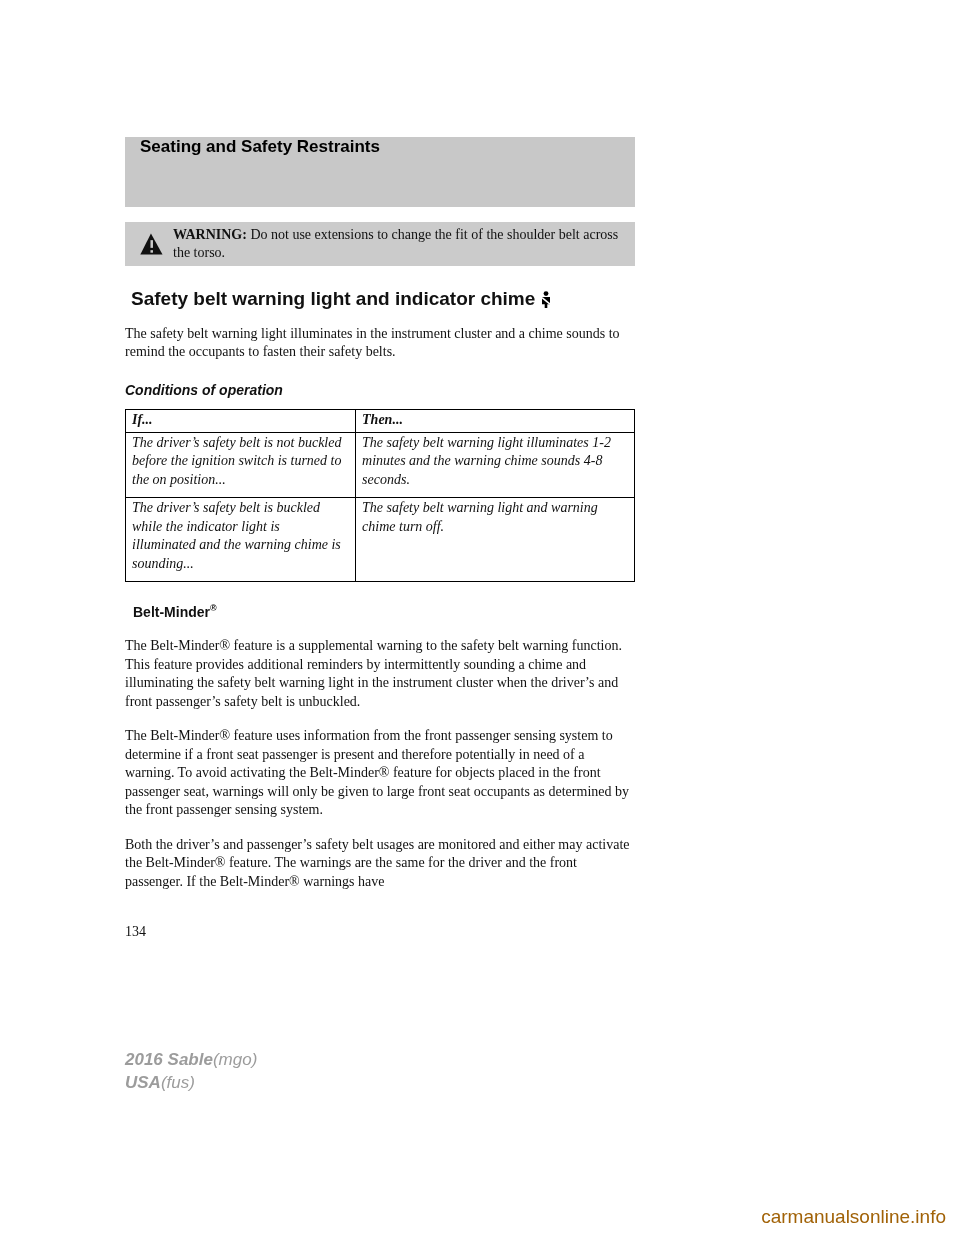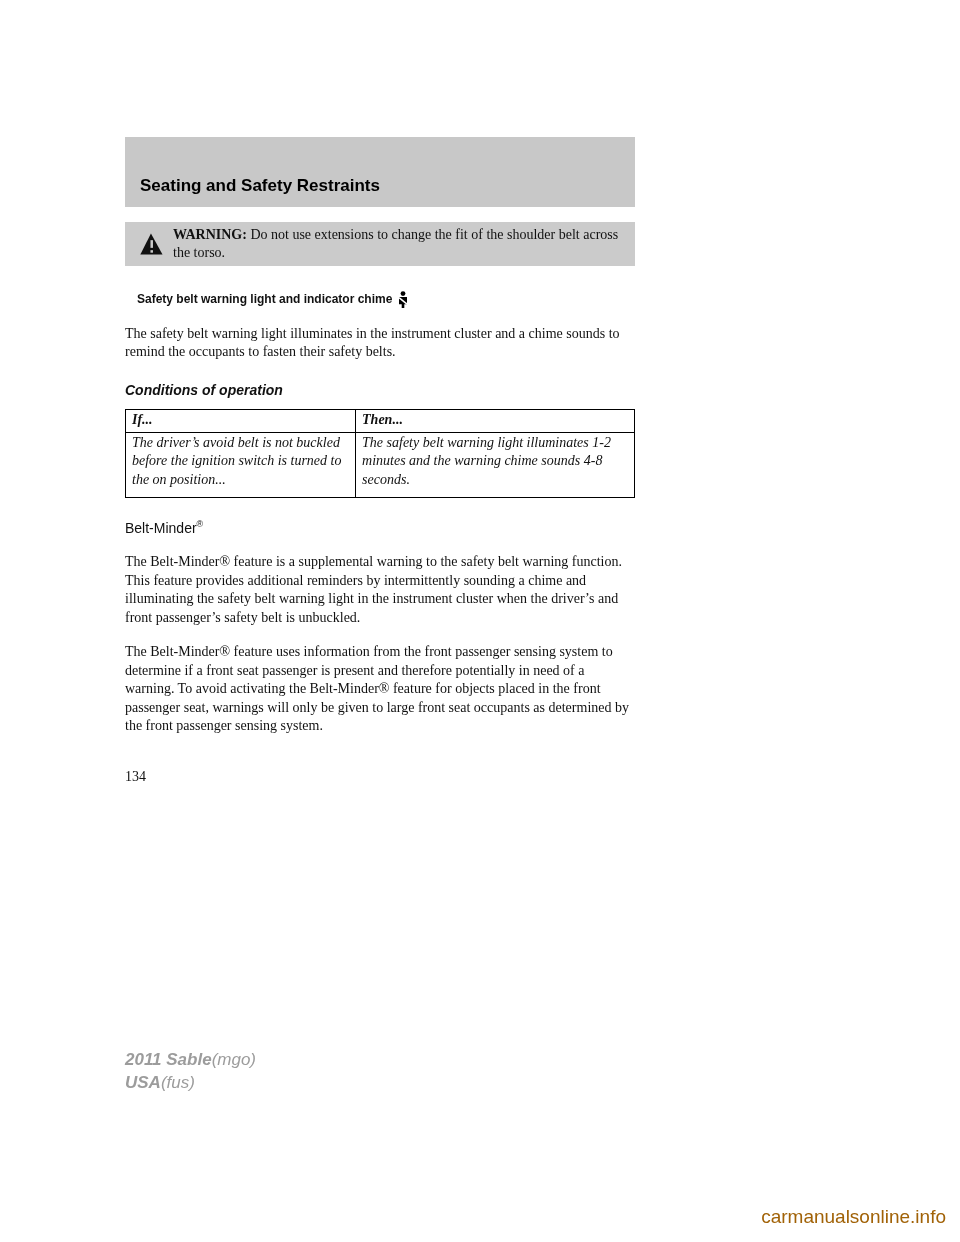--- a/index.html
+++ b/index.html
@@ -10,21 +10,21 @@
     font-family: "Liberation Serif", serif;
     color: #111;
   }
   .page { position: relative; width: 960px; height: 1242px; background: #fff; overflow: hidden; }
 
   
   .header-bar {
     position: absolute; left: 125px; top: 137px;
     width: 510px; height: 70px;
     background: #c8c8c8;
-    display: flex; align-items: flex-end;
+    display: flex; align-items: flex-start;
   }
   .header-title {
     font-family: "Liberation Sans", sans-serif;
     font-weight: bold; font-size: 17px;
     padding: 0 0 11px 15px; color: #000;
   }
 
   
   .warning-box {
     position: absolute; left: 125px; top: 222px;
@@ -39,33 +39,33 @@
 
   
   .content {
     position: absolute; left: 125px; top: 290px;
     width: 510px;
     font-size: 14px; line-height: 18.5px;
   }
   .content p { margin: 16px 0 12px 0; }
   .sec-heading {
     font-family: "Liberation Sans", sans-serif;
-    font-weight: bold; font-size: 12px;
-    margin: 0 0 11px 12px;
+    font-weight: bold; font-size: 19px;
+    margin: 0 0 11px 6px;
     display: flex; align-items: center; gap: 5px;
   }
   .sub-heading {
     font-family: "Liberation Sans", sans-serif;
     font-weight: bold; font-style: italic; font-size: 14px;
     margin: 19px 0 10px 0;
   }
   .bm-heading {
     font-family: "Liberation Sans", sans-serif;
-    font-weight: normal; font-size: 14px;
-    margin: 4px 0 10px 0;
+    font-weight: bold; font-size: 14px;
+    margin: 4px 0 10px 8px;
   }
   .bm-heading sup { font-size: 9px; }
 
   
   table.op-table {
     border-collapse: collapse;
     width: 100%;
     margin: 0 0 17px 0;
     font-size: 14px; line-height: 18.5px;
   }
@@ -145,36 +145,41 @@
           <col class="c2">
         </colgroup>
       <thead>
         <tr>
           <th>If...</th>
           <th>Then...</th>
         </tr>
       </thead>
       <tbody>
         <tr>
-          <td>The driver’s avoid belt is not buckled before the ignition switch is turned to the on position...</td>
+          <td>The driver’s safety belt is not buckled before the ignition switch is turned to the on position...</td>
           <td>The safety belt warning light illuminates 1-2 minutes and the warning chime sounds 4-8 seconds.</td>
+        </tr>
+        <tr>
+          <td>The driver’s safety belt is buckled while the indicator light is illuminated and the warning chime is sounding...</td>
+          <td>The safety belt warning light and warning chime turn off.</td>
         </tr>
       </tbody>
     </table>
 
     <div class="bm-heading">
       <span>Belt-Minder</span><sup>®</sup>
     </div>
 
     <p>The Belt-Minder® feature is a supplemental warning to the safety belt warning function. This feature provides additional reminders by intermittently sounding a chime and illuminating the safety belt warning light in the instrument cluster when the driver’s and front passenger’s safety belt is unbuckled.</p>
     <p>The Belt-Minder® feature uses information from the front passenger sensing system to determine if a front seat passenger is present and therefore potentially in need of a warning. To avoid activating the Belt-Minder® feature for objects placed in the front passenger seat, warnings will only be given to large front seat occupants as determined by the front passenger sensing system.</p>
+    <p>Both the driver’s and passenger’s safety belt usages are monitored and either may activate the Belt-Minder® feature. The warnings are the same for the driver and the front passenger. If the Belt-Minder® warnings have</p>
 
     <div class="page-number">134</div>
   </div>
 
   <div class="footer">
-    <div><span class="fb">2011 Sable</span><span>(mgo)</span></div>
+    <div><span class="fb">2016 Sable</span><span>(mgo)</span></div>
     <div><span class="fb">USA</span><span>(fus)</span></div>
   </div>
 
   <div class="watermark">carmanualsonline.info</div>
 
 </div>
 
 </body></html>

